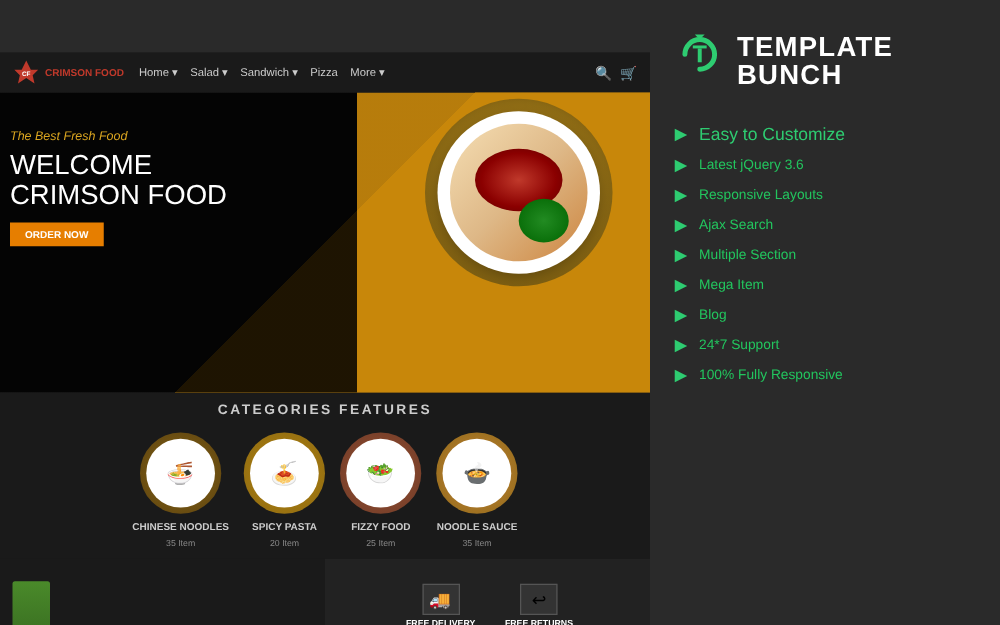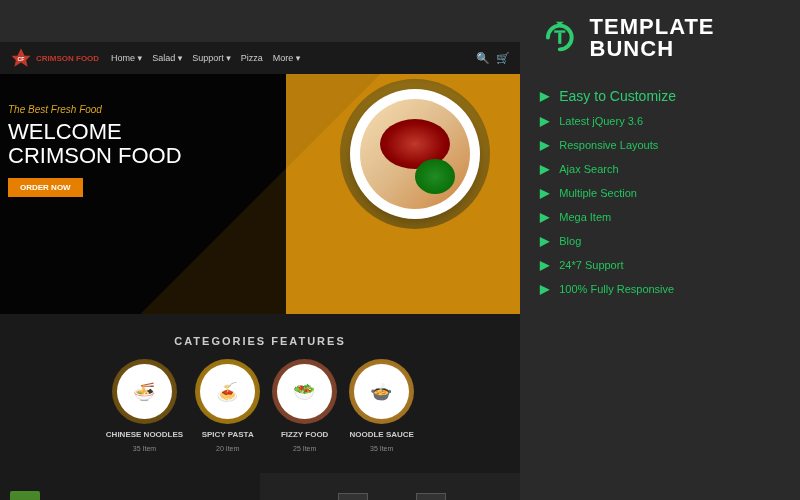--- a/index.html
+++ b/index.html
@@ -144,21 +144,21 @@
       padding: 5px 12px;
       font-size: 8px;
       font-weight: bold;
       cursor: pointer;
       text-transform: uppercase;
     }
 
     
     .categories {
       background: #1a1a1a;
-      padding: 21px 15px;
+      padding: 8px 15px;
       min-height: 130px;
     }
     .categories-title {
       color: #ccc;
       font-size: 11px;
       font-weight: bold;
       text-transform: uppercase;
       letter-spacing: 2px;
       margin-bottom: 12px;
       text-align: center;
@@ -289,20 +289,21 @@
       margin-bottom: 18px;
       padding-bottom: 10px;
     }
     .brand-logo-svg {
       width: 45px;
       height: 45px;
     }
     .brand-name {
       display: flex;
       flex-direction: column;
+      margin-top: 12px;
     }
     .brand-name-text {
       font-size: 22px;
       font-weight: 900;
       color: white;
       line-height: 1;
       letter-spacing: 1px;
     }
 
     
@@ -342,21 +343,21 @@
     <div class="nav-logo">
       <svg class="nav-logo-icon" viewBox="0 0 30 30">
         <polygon points="15,2 20,12 28,12 22,18 24,27 15,21 6,27 8,18 2,12 10,12" fill="#c0392b" stroke="none"></polygon>
         <text x="15" y="19" text-anchor="middle" font-size="7" fill="white" font-weight="bold">CF</text>
       </svg>
       <span style="color:#c0392b; font-size:8px; font-weight:bold;">CRIMSON FOOD</span>
     </div>
     <div class="nav-links">
       <span>Home ▾</span>
       <span>Salad ▾</span>
-      <span>Support ▾</span>
+      <span>Sandwich ▾</span>
       <span>Pizza</span>
       <span>More ▾</span>
     </div>
     <div class="nav-icons">
       <span>🔍</span>
       <span>🛒</span>
     </div>
   </div>
 
   <div class="hero">

